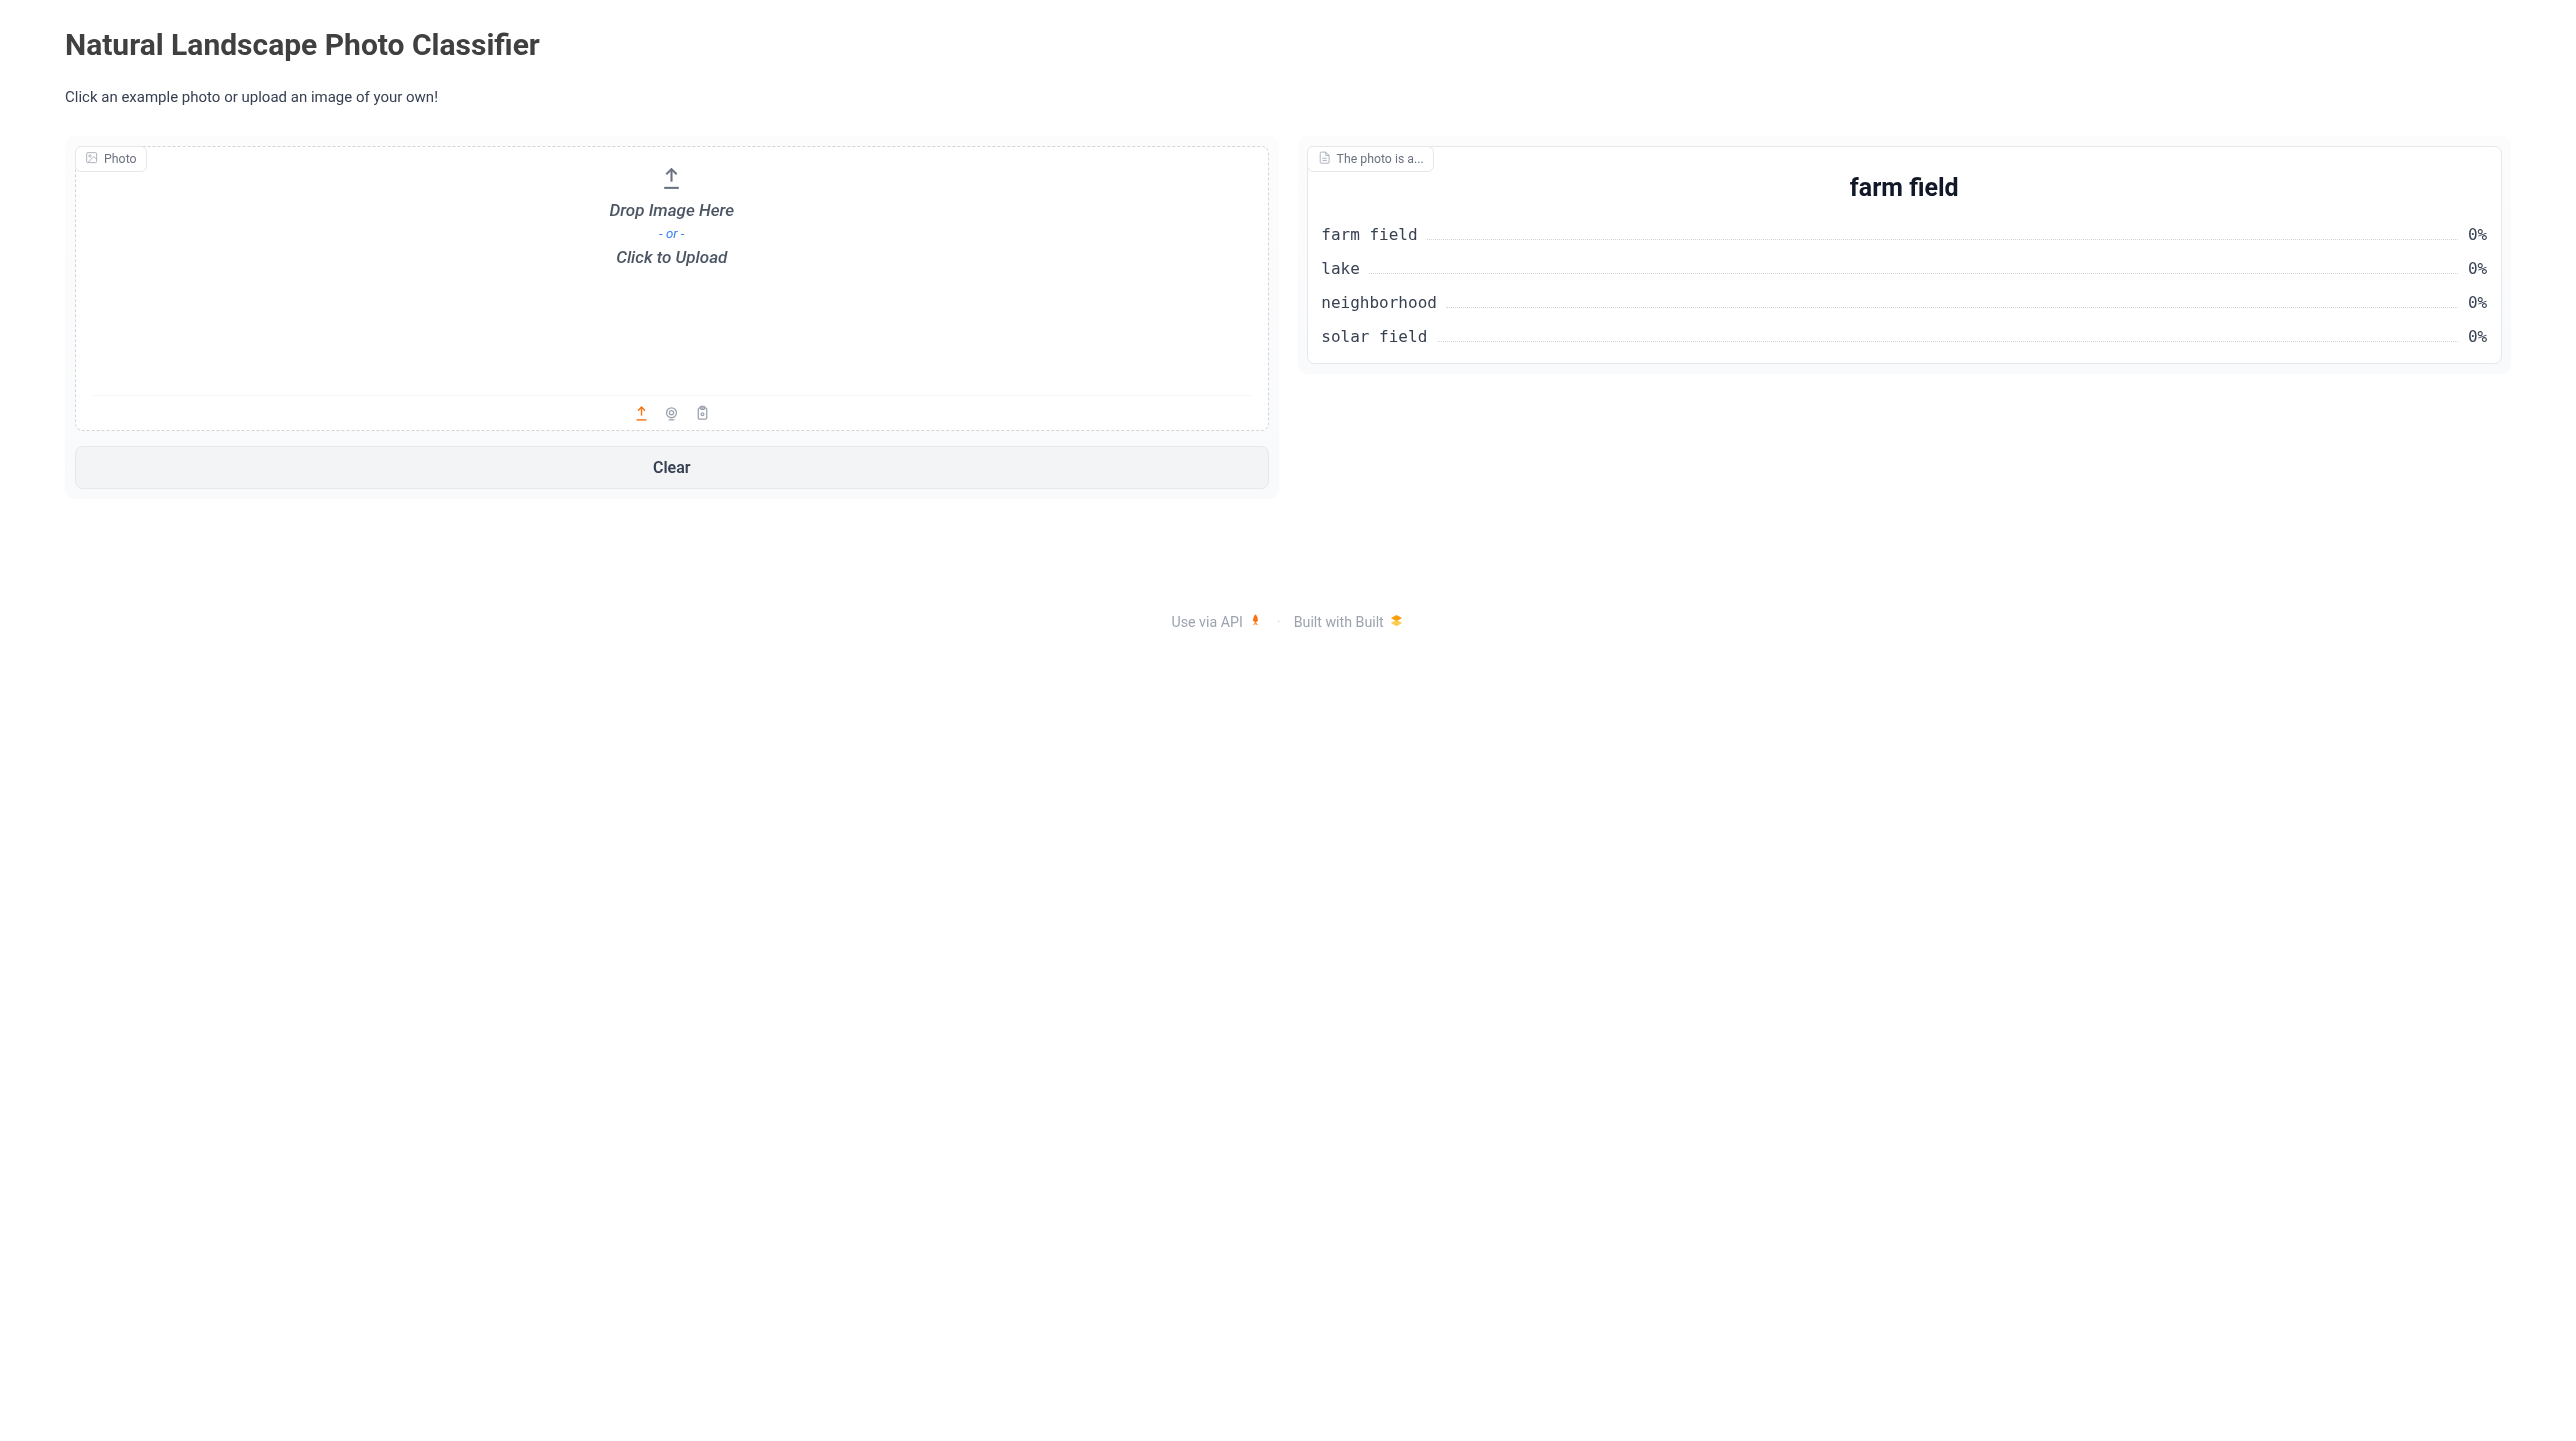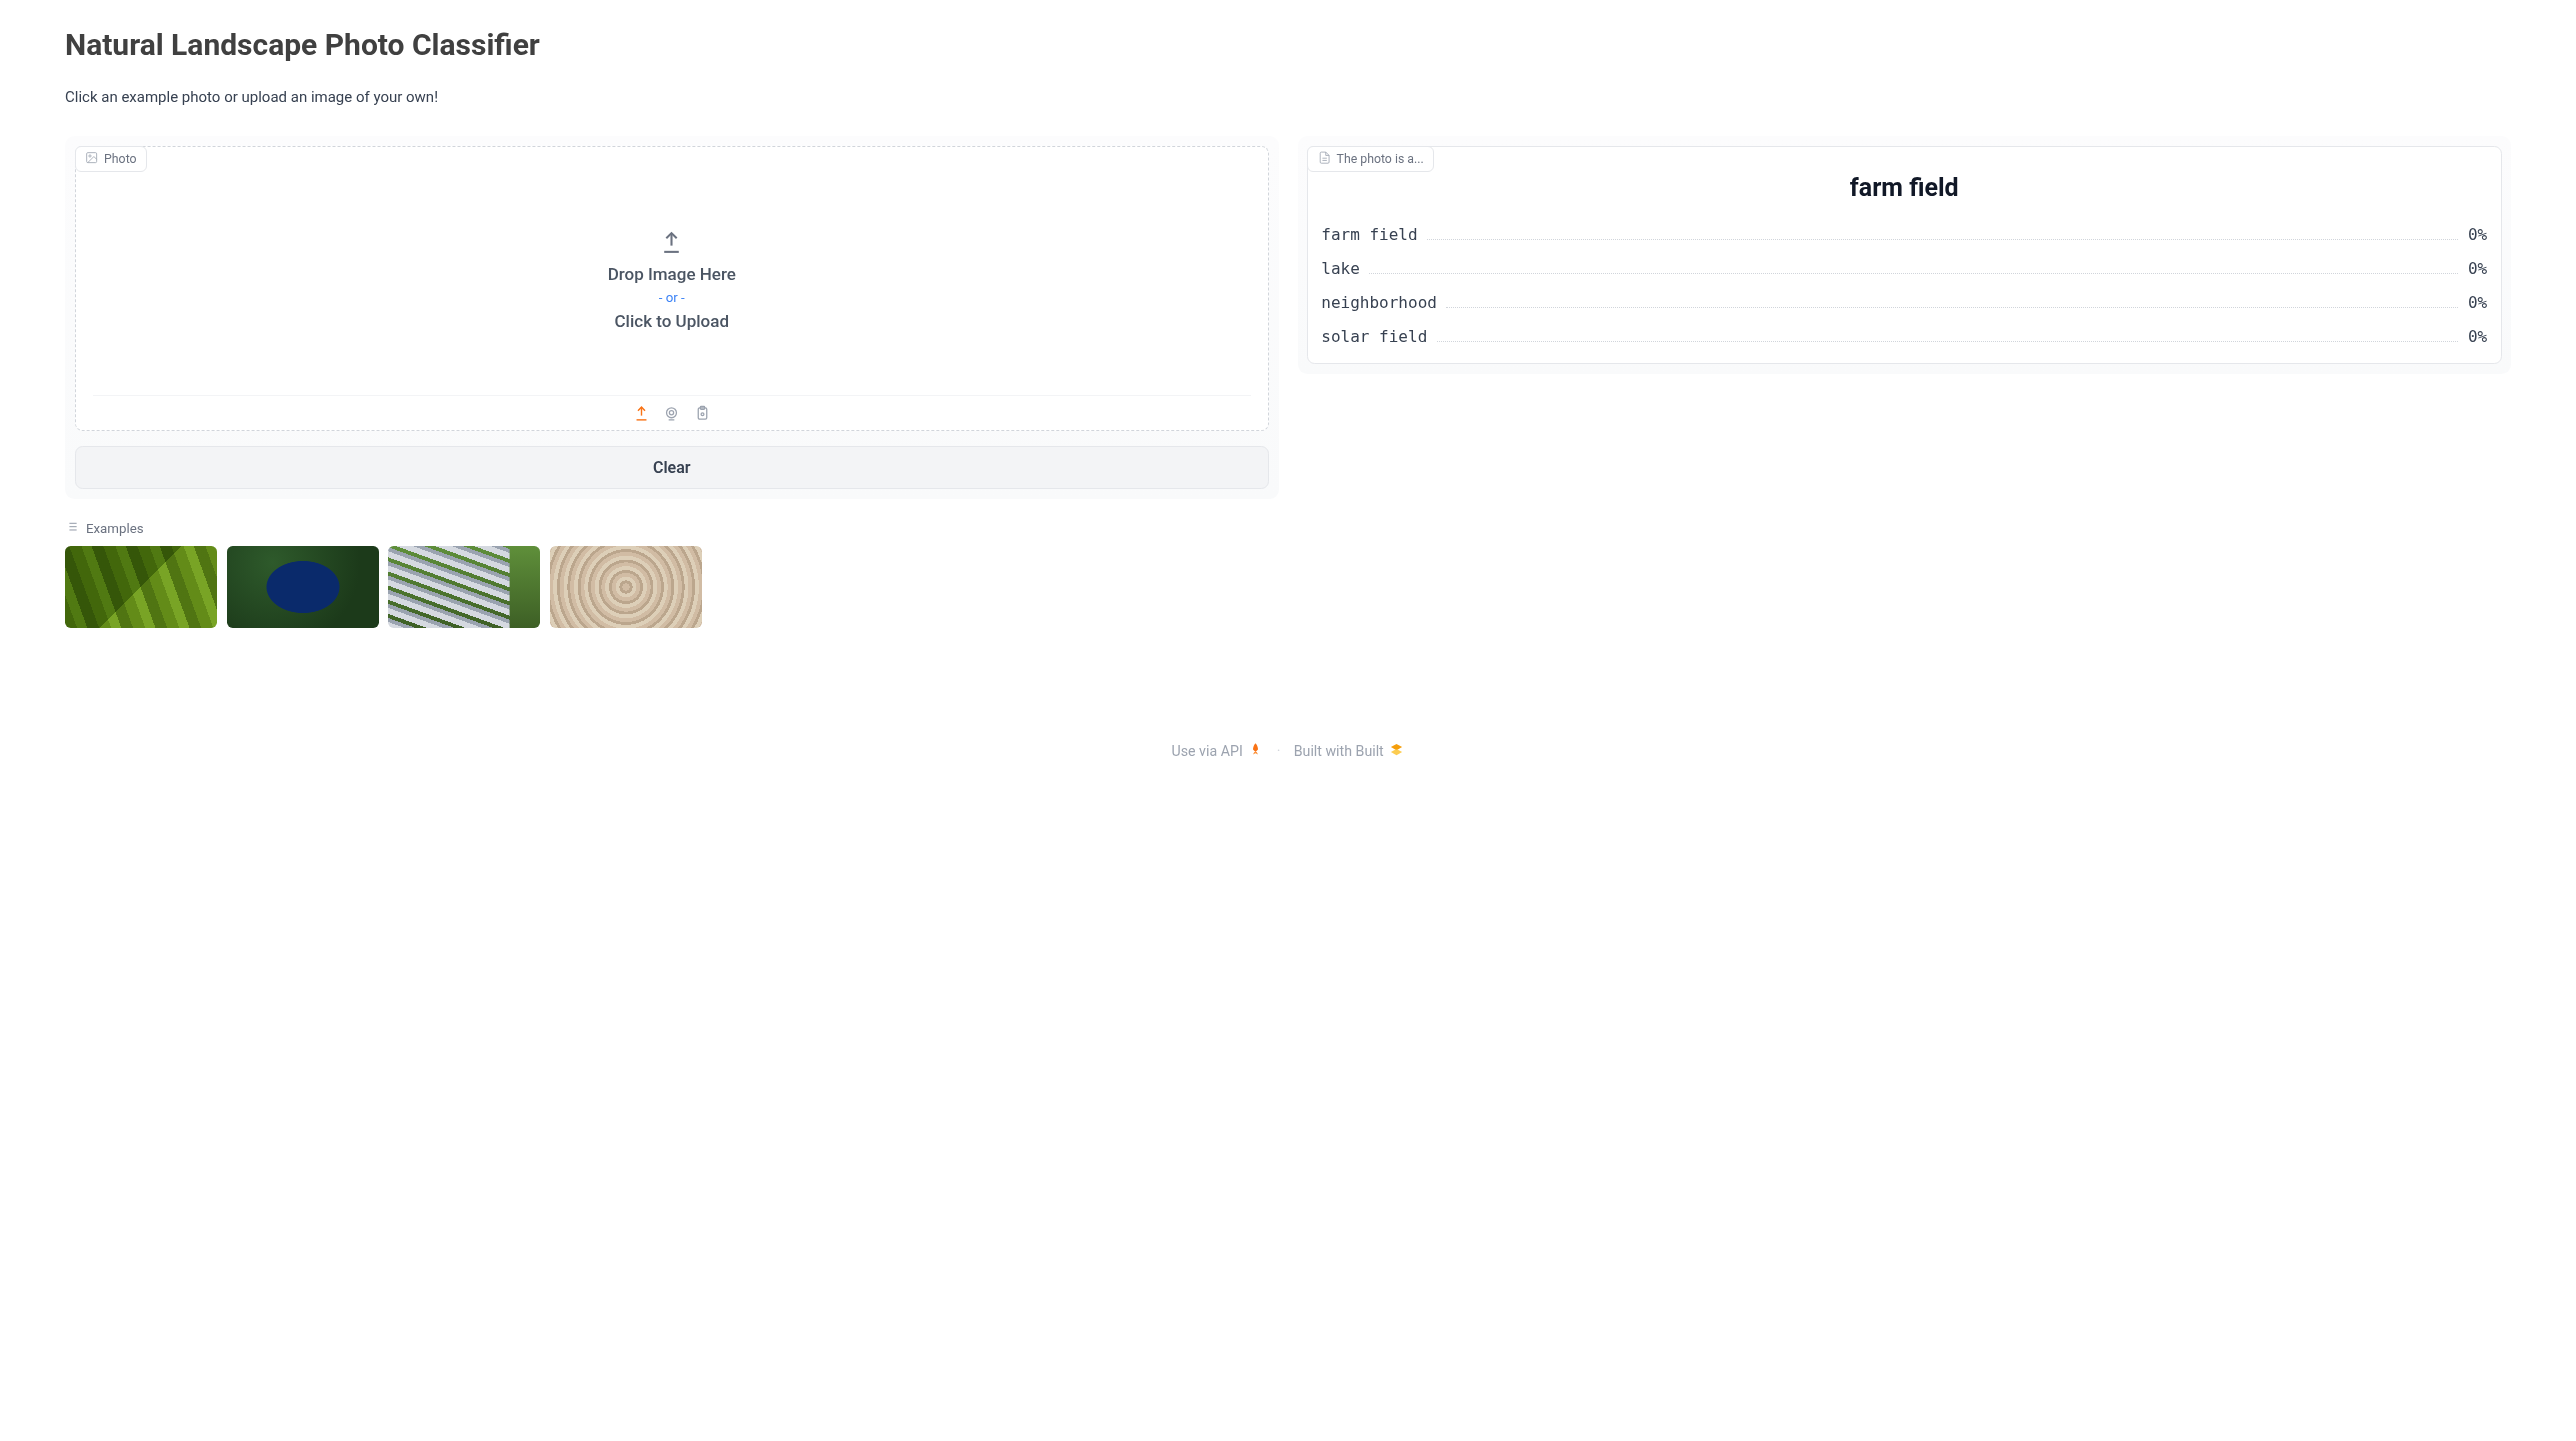--- a/index.html
+++ b/index.html
@@ -63,24 +63,25 @@
   min-height: 285px;
   display: flex;
   flex-direction: column;
   position: relative;
 }
 .drop-center {
   flex: 1;
   display: flex;
   flex-direction: column;
   align-items: center;
-  justify-content: center;
+  justify-content: flex-start;
   color: #6b7280;
   gap: 5.7px;
   padding-top: 19px;
+  font-style: italic;
 }
 .drop-center svg { width: 25px; height: 25px; stroke: #6b7280; fill: none; stroke-width: 2; }
 .drop-title { font-size: 17px; color: #4b5563; font-weight: 500;}
 .drop-or { font-size: 13.3px; color: #3b82f6; }
 .drop-sub { font-size: 17px; color: #4b5563; font-weight: 500;}
 
 .image-tools {
   border-top: 0.9px solid #f3f4f6;
   margin: 0 17px;
   padding: 9.5px 0 7.6px 0;
@@ -267,41 +268,20 @@
                 <circle cx="12" cy="13" r="2"></circle>
               </svg>
           </span>
         </div>
       </div>
       <div class="button-row">
         <div class="btn btn-clear">Clear</div>
       </div>
     </div>
 
-    <div class="examples-block">
-      <div class="examples-header">
-        <span>
-          <svg viewBox="0 0 24 24">
-              <line x1="8" y1="6" x2="21" y2="6"></line>
-              <line x1="8" y1="12" x2="21" y2="12"></line>
-              <line x1="8" y1="18" x2="21" y2="18"></line>
-              <line x1="3" y1="6" x2="3" y2="6"></line>
-              <line x1="3" y1="12" x2="3" y2="12"></line>
-              <line x1="3" y1="18" x2="3" y2="18"></line>
-            </svg>
-        </span>
-        <span>Examples</span>
-      </div>
-      <div class="examples-row">
-        <div class="example-thumb thumb-farm"></div>
-        <div class="example-thumb thumb-lake"></div>
-        <div class="example-thumb thumb-solar"></div>
-        <div class="example-thumb thumb-neighborhood"></div>
-      </div>
-    </div>
   </div>
 
   <div class="col-right">
     <div class="panel-outer-right">
       <div class="output-panel">
         <div class="panel-label">
           <span>
             <svg viewBox="0 0 24 24">
                 <path d="M14 2H6a2 2 0 0 0-2 2v16a2 2 0 0 0 2 2h12a2 2 0 0 0 2-2V8z"></path>
                 <polyline points="14 2 14 8 20 8"></polyline>

